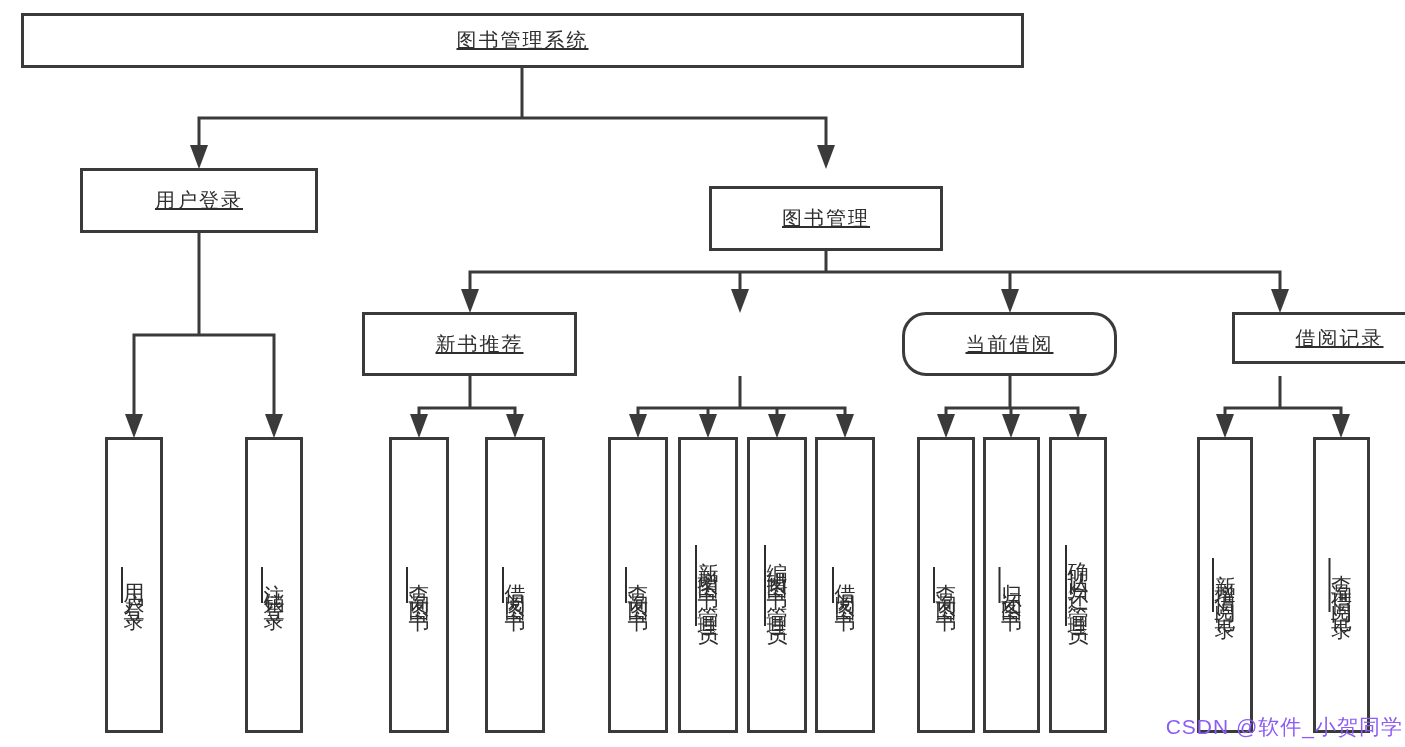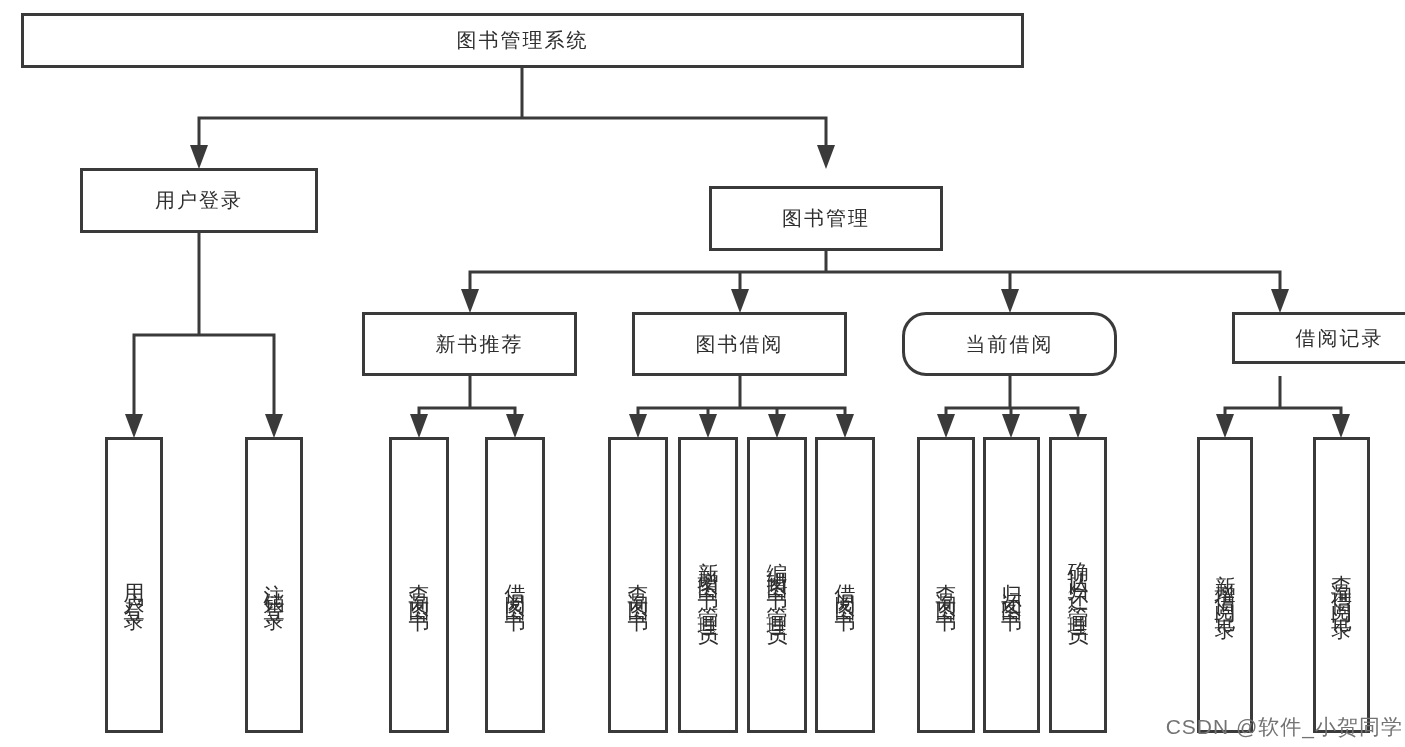--- a/index.html
+++ b/index.html
@@ -15,34 +15,35 @@
   .node{
     position:absolute;
     box-sizing:border-box;
     background:#ffffff;
     border:3px solid #3a3a3a;
     display:flex;align-items:center;justify-content:center;
     z-index:2;
     font-size:20px;
     letter-spacing:2px;
     white-space:nowrap;
+    text-decoration:underline;
   }
   .node.vert{
     writing-mode:vertical-rl;
     text-orientation:mixed;
     font-size:21px;
     letter-spacing:9px;
     white-space:normal;
   }
   .watermark{
     position:absolute;
     z-index:3;
     right:2px;top:713px;
     font-size:21px;
-    color:#737373;
+    color:#8b5cf6;
     letter-spacing:1px;
   }
 </style>
 </head>
 <body>
 
 <div class="stage">
 
   <svg class="wires" width="1405" height="747" viewBox="0 0 1405 747">
     <g stroke="#3a3a3a" stroke-width="3" fill="none">
@@ -86,21 +87,20 @@
       <path d="M1332 414 L1350 414 L1341 438 Z"></path>
     </g>
   </svg>
 
   <div class="node" style="left:21px;top:13px;width:1003px;height:55px;">图书管理系统</div>
 
   <div class="node" style="left:80px;top:168px;width:238px;height:65px;">用户登录</div>
   <div class="node" style="left:709px;top:168px;width:234px;height:65px;margin-top:18px;">图书管理</div>
 
   <div class="node" style="left:362px;top:312px;width:215px;height:64px;padding-left:20px;">新书推荐</div>
-  <div class="node" style="left:632px;top:312px;width:215px;height:64px;">图书借阅</div>
   <div class="node" style="left:902px;top:312px;width:215px;height:64px;border-radius:24px;">当前借阅</div>
   <div class="node" style="left:1232px;top:312px;width:215px;height:52px;">借阅记录</div>
 
   <div class="node vert" style="left:105px;top:437px;width:58px;height:296px;">用户登录</div>
   <div class="node vert" style="left:245px;top:437px;width:58px;height:296px;">注销登录</div>
 
   <div class="node vert" style="left:389px;top:437px;width:60px;height:296px;">查询图书</div>
   <div class="node vert" style="left:485px;top:437px;width:60px;height:296px;">借阅图书</div>
 
   <div class="node vert" style="left:608px;top:437px;width:60px;height:296px;">查询图书</div>

